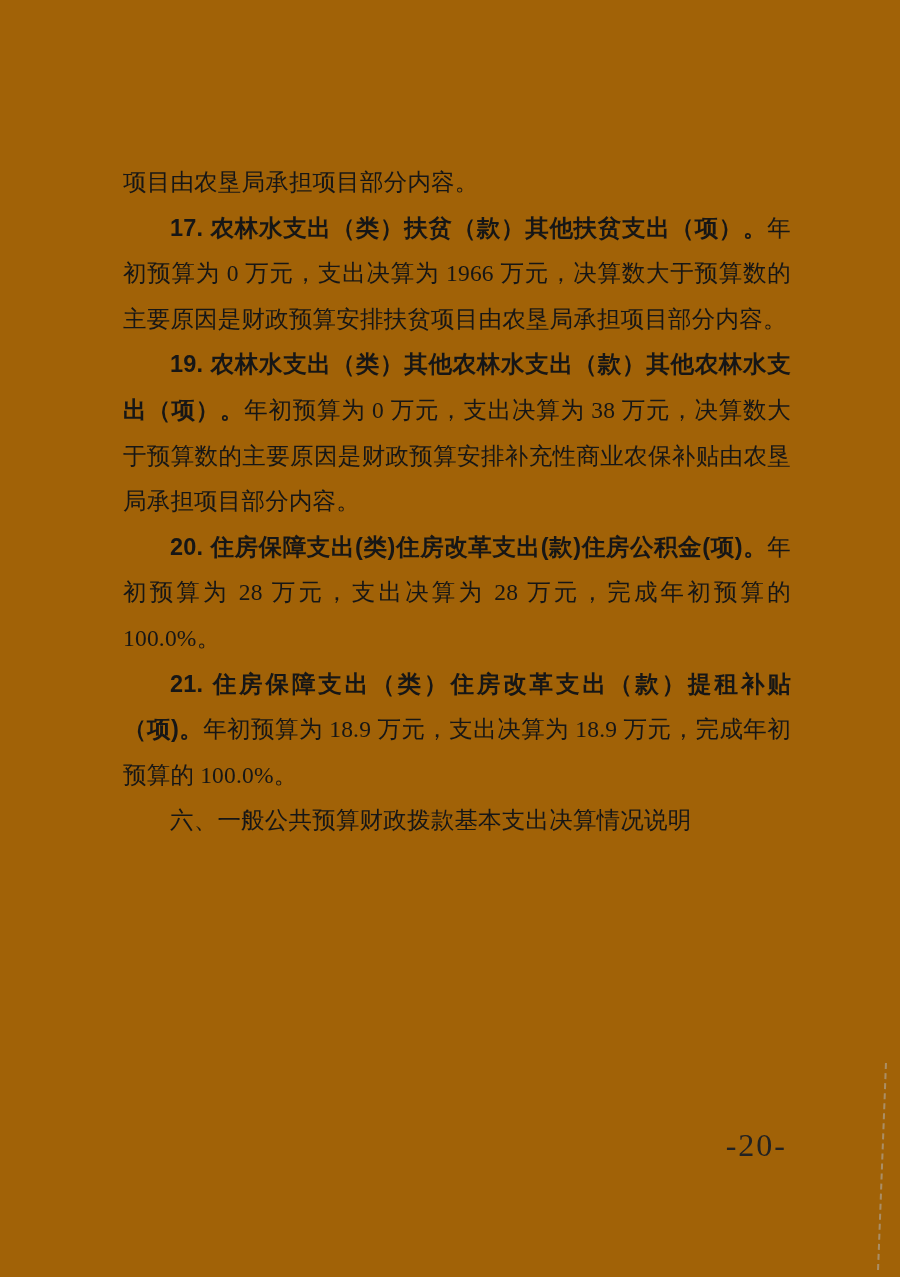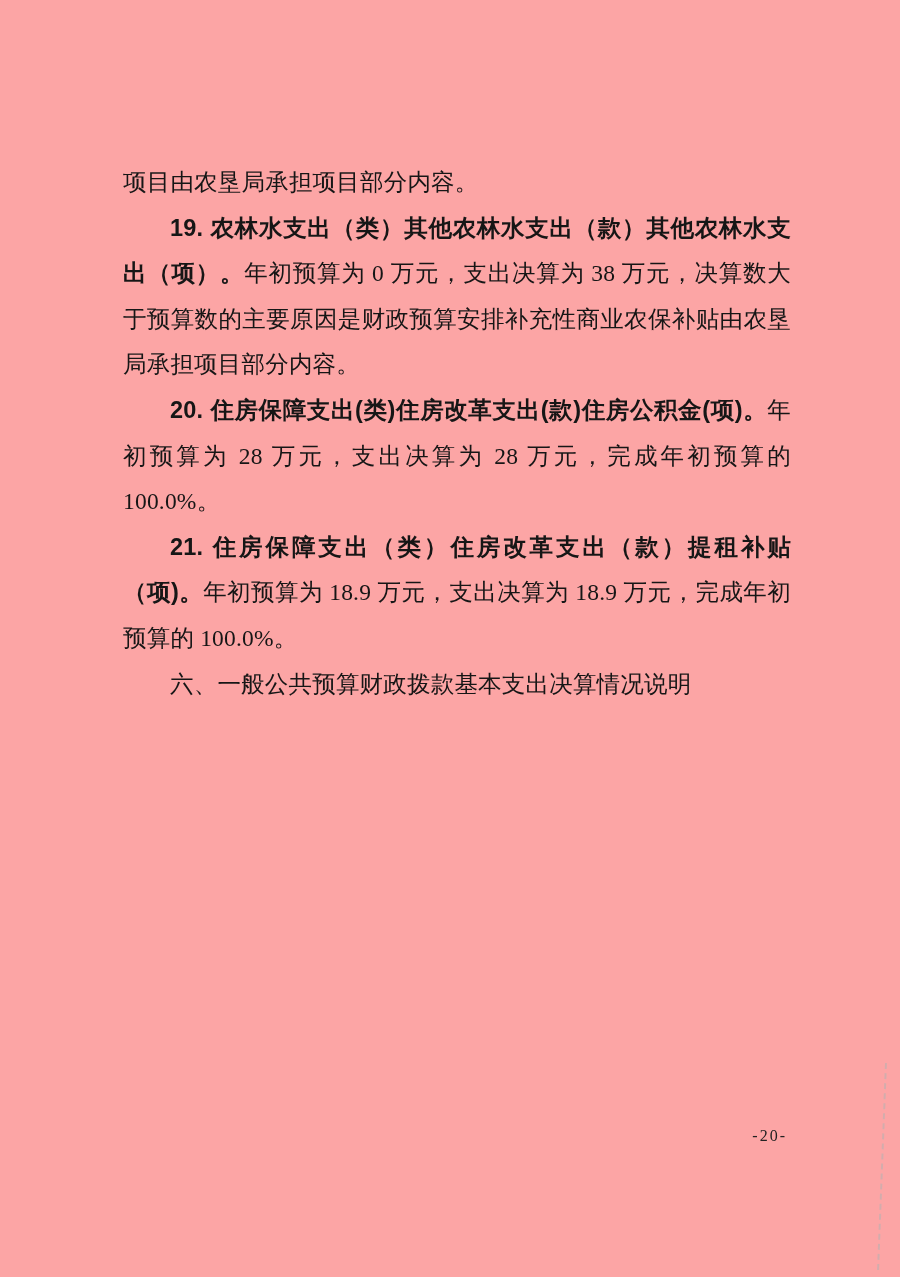--- a/index.html
+++ b/index.html
@@ -5,21 +5,21 @@
 <style>
   * { margin: 0; padding: 0; box-sizing: border-box; }
   html, body {
     width: 900px; height: 1277px;
     background: #ffffff;
     font-family: "Liberation Serif", serif;
   }
   .page {
     position: relative;
     width: 900px; height: 1277px;
-    background: #fca5a5;
+    background: #a16207;
     color: #161616;
     overflow: hidden;
   }
   .text-block {
     position: absolute;
     left: 123px;
     top: 160px;
     width: 668px;
     font-size: 23.5px;
     line-height: 45.6px;
@@ -37,21 +37,21 @@
   .heading {
     font-weight: normal;
     font-family: "Liberation Sans", sans-serif;
     text-indent: 2em;
     text-align: left;
   }
   .page-number {
     position: absolute;
     top: 1127px;
     right: 113px;
-    font-size: 16px;
+    font-size: 32px;
     letter-spacing: 2px;
     color: #222;
     font-family: "Liberation Serif", serif;
   }
   .scan-artifact {
     position: absolute;
     right: 17px;
     top: 1063px;
     height: 207px;
     width: 0;
@@ -62,20 +62,21 @@
 </style>
 </head>
 <body>
 
 <div class="page">
 
   <div class="text-block">
 
     <p class="para cont"><span>项目由农垦局承担项目部分内容。</span></p>
 
+    <p class="para indent"><span class="lead">17. 农林水支出（类）扶贫（款）其他扶贫支出（项）。</span><span>年初预算为 0 万元，支出决算为 1966 万元，决算数大于预算数的主要原因是财政预算安排扶贫项目由农垦局承担项目部分内容。</span></p>
 
 
     <p class="para indent"><span class="lead">19. 农林水支出（类）其他农林水支出（款）其他农林水支出（项）。</span><span>年初预算为 0 万元，支出决算为 38 万元，决算数大于预算数的主要原因是财政预算安排补充性商业农保补贴由农垦局承担项目部分内容。</span></p>
 
     <p class="para indent"><span class="lead">20. 住房保障支出(类)住房改革支出(款)住房公积金(项)。</span><span>年初预算为 28 万元，支出决算为 28 万元，完成年初预算的 100.0%。</span></p>
 
     <p class="para indent"><span class="lead">21. 住房保障支出（类）住房改革支出（款）提租补贴（项)。</span><span>年初预算为 18.9 万元，支出决算为 18.9 万元，完成年初预算的 100.0%。</span></p>
 
     <p class="para heading"><span>六、一般公共预算财政拨款基本支出决算情况说明</span></p>
 

